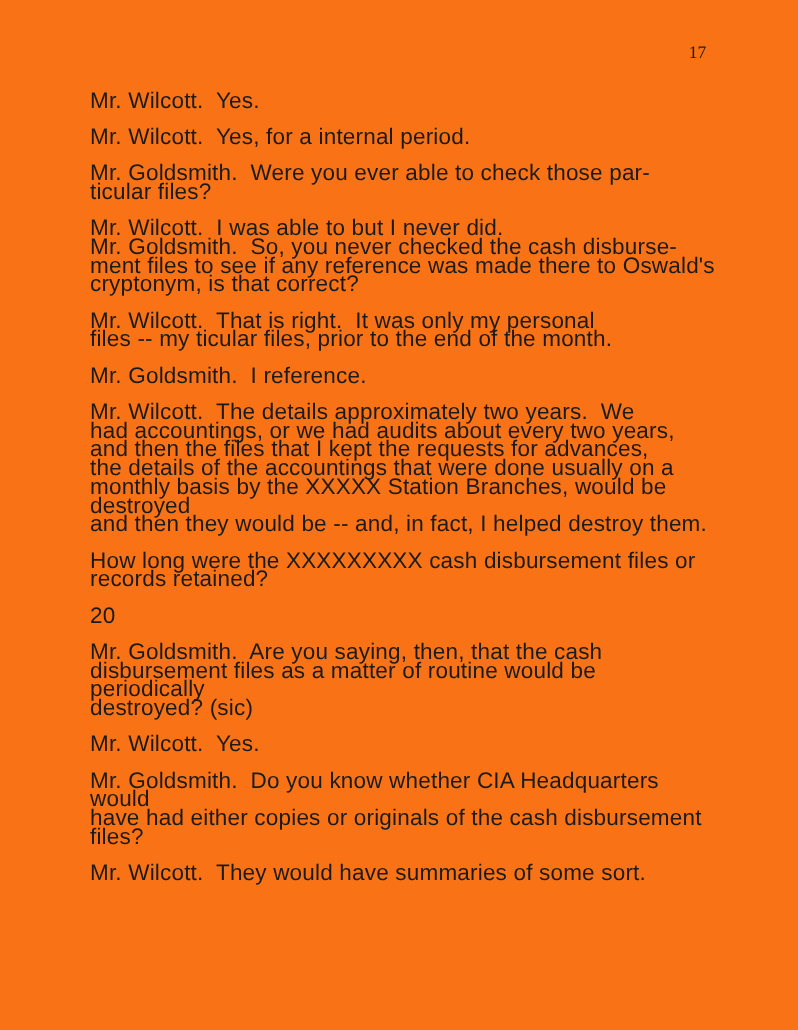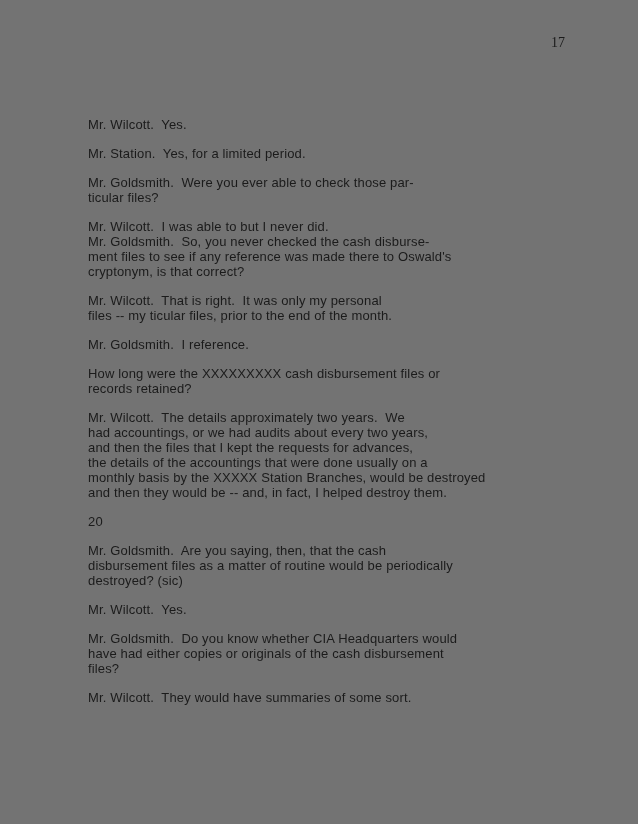--- a/index.html
+++ b/index.html
@@ -4,42 +4,41 @@
 <style>
   html, body {
     margin: 0;
     padding: 0;
     background: #ffffff;
   }
   .page {
     position: relative;
     width: 638px;
     height: 824px;
-    background: #737373;
+    background: #f97316;
     font-family: "Liberation Sans", sans-serif;
     color: #1b1b1b;
     overflow: hidden;
   }
   .corner-num {
     position: absolute;
     left: 551px;
     top: 35px;
     font-family: "Liberation Serif", serif;
     font-size: 14px;
     color: #1b1b1b;
   }
   .content {
     position: absolute;
-    left: 88px;
+    left: 72px;
     top: 73px;
     width: 500px;
-    font-size: 13px;
+    font-size: 18px;
     line-height: 15px;
     letter-spacing: 0.15px;
-    margin-top: 44px;
   }
   .para {
     margin: 0 0 14px 0;
     white-space: pre-wrap;
   }
   .section-num {
     margin: 0 0 14px 0;
     text-align: left;
     width: 440px;
   }
@@ -47,38 +46,38 @@
 </head>
 <body>
 
 <div class="page">
 
   <div class="corner-num">17</div>
 
   <div class="content">
 
     <p class="para">Mr. Wilcott.  Yes.</p>
-    <p class="para">Mr. Station.  Yes, for a limited period.</p>
+    <p class="para">Mr. Wilcott.  Yes, for a internal period.</p>
     <p class="para">Mr. Goldsmith.  Were you ever able to check those par-
 ticular files?</p>
     <p class="para">Mr. Wilcott.  I was able to but I never did.
 Mr. Goldsmith.  So, you never checked the cash disburse-
 ment files to see if any reference was made there to Oswald's
 cryptonym, is that correct?</p>
     <p class="para">Mr. Wilcott.  That is right.  It was only my personal
 files -- my ticular files, prior to the end of the month.</p>
     <p class="para">Mr. Goldsmith.  I reference.</p>
-    <p class="para">How long were the XXXXXXXXX cash disbursement files or
-records retained?</p>
     <p class="para">Mr. Wilcott.  The details approximately two years.  We
 had accountings, or we had audits about every two years,
 and then the files that I kept the requests for advances,
 the details of the accountings that were done usually on a
 monthly basis by the XXXXX Station Branches, would be destroyed
 and then they would be -- and, in fact, I helped destroy them.</p>
+    <p class="para">How long were the XXXXXXXXX cash disbursement files or
+records retained?</p>
 
     <p class="section-num">20</p>
 
     <p class="para">Mr. Goldsmith.  Are you saying, then, that the cash
 disbursement files as a matter of routine would be periodically
 destroyed? (sic)</p>
     <p class="para">Mr. Wilcott.  Yes.</p>
     <p class="para">Mr. Goldsmith.  Do you know whether CIA Headquarters would
 have had either copies or originals of the cash disbursement
 files?</p>

